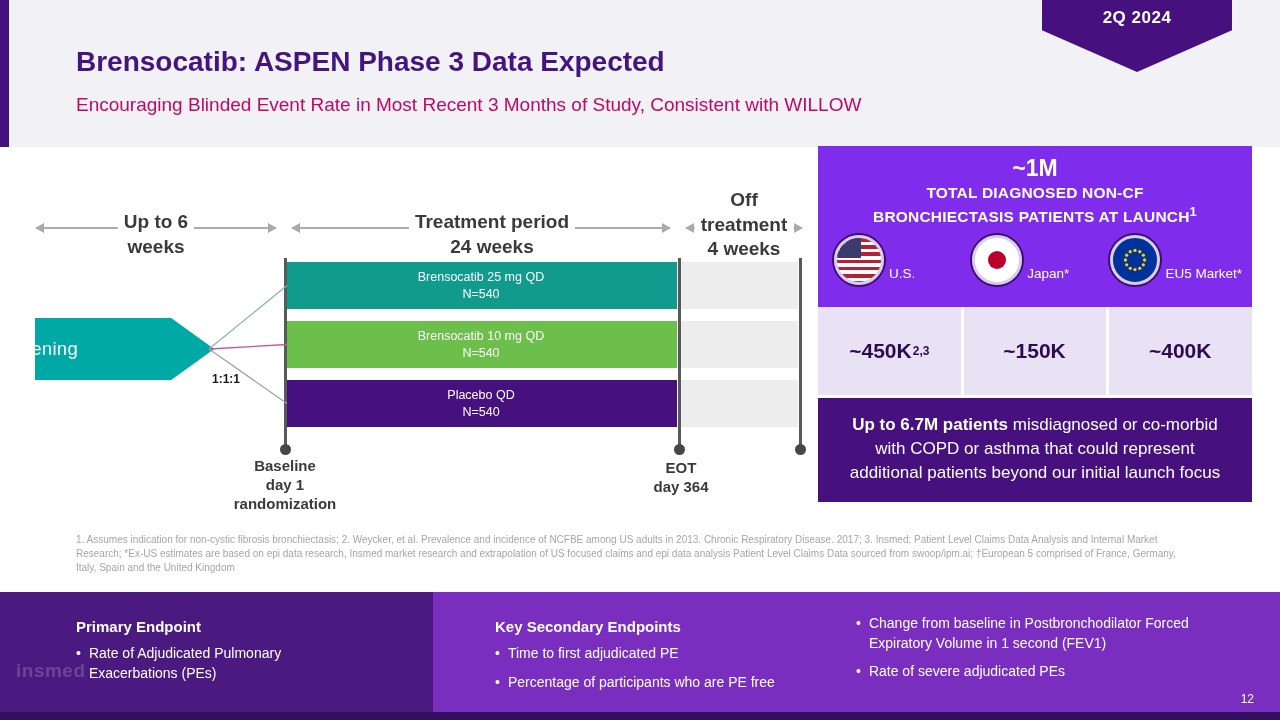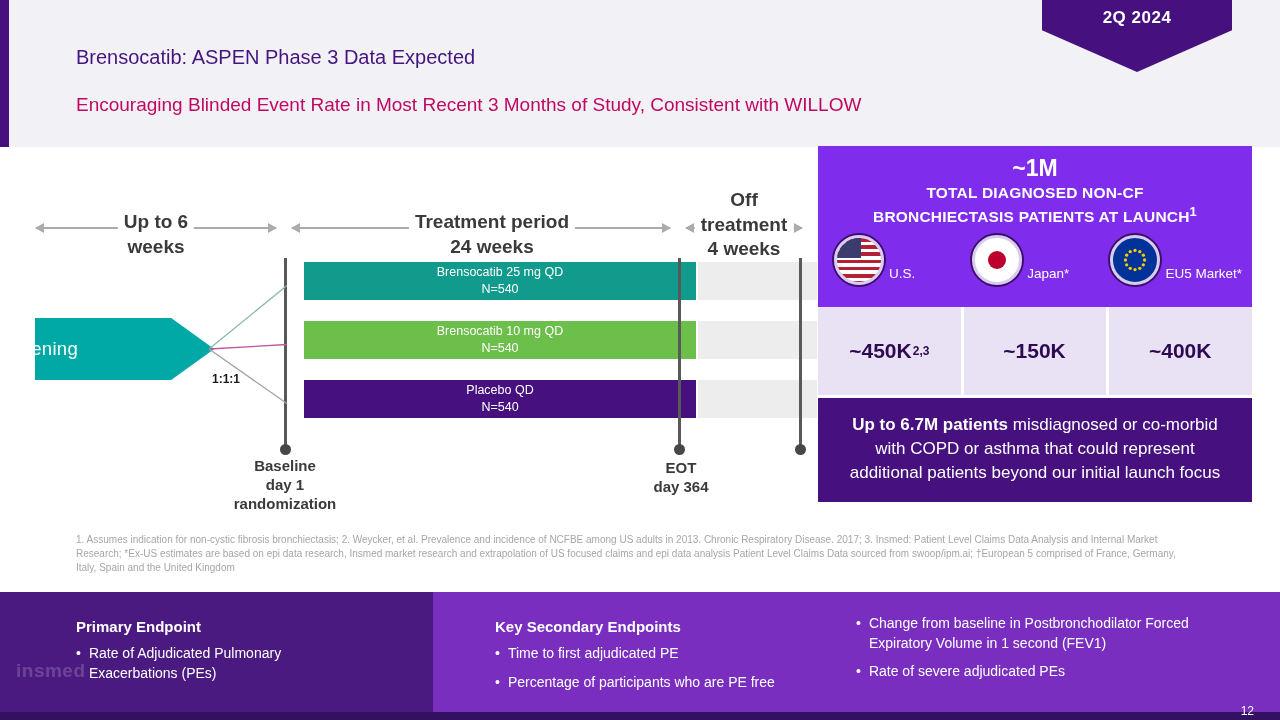--- a/index.html
+++ b/index.html
@@ -5,38 +5,38 @@
   html,body{margin:0;padding:0;}
   body{font-family:"Liberation Sans", sans-serif;}
   .slide{position:relative;width:1280px;height:720px;background:#ffffff;overflow:hidden;}
 
   
   .top-band{position:absolute;left:0;top:0;width:1280px;height:147px;background:#F2F1F5;}
   .left-accent{position:absolute;left:0;top:0;width:9px;height:147px;background:#46107E;}
   .badge{position:absolute;left:1042px;top:0;width:190px;height:72px;background:#46107E;
          clip-path:polygon(0 0,100% 0,100% 42%,50% 100%,0 42%);
          color:#fff;font-weight:700;font-size:17px;text-align:center;padding-top:8px;box-sizing:border-box;letter-spacing:.5px;}
-  .title{position:absolute;left:76px;top:46px;font-size:20px;font-weight:400;color:#44157E;}
+  .title{position:absolute;left:76px;top:46px;font-size:28px;font-weight:700;color:#44157E;}
   .subtitle{position:absolute;left:76px;top:94px;font-size:19px;font-weight:500;color:#C00963;}
 
   
   .arrow{position:absolute;top:227px;height:0;border-top:2px solid #ABABAB;}
   .arrow::before{content:"";position:absolute;left:-1px;top:-6px;width:0;height:0;
       border-top:5px solid transparent;border-bottom:5px solid transparent;border-right:9px solid #ABABAB;}
   .arrow::after{content:"";position:absolute;right:-1px;top:-6px;width:0;height:0;
       border-top:5px solid transparent;border-bottom:5px solid transparent;border-left:9px solid #ABABAB;}
   .alabel{position:absolute;transform:translateX(-50%);text-align:center;font-weight:700;color:#3A3A3A;
           font-size:19px;line-height:1.3;background:#fff;padding:0 6px;white-space:pre-line;}
 
   
   .vline{position:absolute;width:3px;background:#595959;top:258px;height:192px;}
   .dot{position:absolute;width:11px;height:11px;border-radius:50%;background:#474747;top:444px;}
 
   
-  .bar-row{position:absolute;left:304px;width:513px;height:38px;display:flex;}
+  .bar-row{position:absolute;left:285px;width:513px;height:47px;display:flex;}
   .bar{width:392px;display:flex;align-items:center;justify-content:center;text-align:center;
        color:#fff;font-size:12.5px;line-height:1.35;white-space:pre-line;}
   .bar-gap{width:2px;background:#fff;}
   .bar-ext{width:119px;background:#EDEDED;}
 
   
   .screening{position:absolute;left:35px;top:318px;width:174px;height:62px;
              clip-path:polygon(0 0,76% 0,100% 50%,76% 100%,0 100%);
              display:flex;align-items:center;justify-content:center;padding-right:14%;box-sizing:border-box;
              color:#fff;font-size:18.5px;letter-spacing:.3px;}
@@ -75,21 +75,21 @@
   
   .footer{position:absolute;left:0;top:592px;width:1280px;height:128px;color:#fff;}
   .f-left{position:absolute;left:0;top:0;width:433px;height:120px;background:#4B1A80;}
   .f-main{position:absolute;left:433px;top:0;width:847px;height:120px;background:#7A2EC0;}
   .f-strip{position:absolute;left:0;top:120px;width:1280px;height:8px;background:#331060;}
   .f-title{position:absolute;font-weight:700;font-size:15px;}
   .f-list{position:absolute;}
   .bullet-item{display:flex;margin-bottom:9px;font-size:14px;line-height:1.4;}
   .bullet{margin-right:8px;}
   .logo{position:absolute;left:16px;top:68px;font-size:19px;font-weight:700;color:rgba(255,255,255,0.18);letter-spacing:.5px;}
-  .page-num{position:absolute;right:26px;top:100px;font-size:12px;margin-top:12px;}
+  .page-num{position:absolute;right:26px;top:100px;font-size:12px;}
   .pre{white-space:pre-line;}
 </style>
 </head>
 <body>
 
 <div class="slide">
 
   <div class="top-band"></div>
   <div class="left-accent"></div>
   <div class="badge">2Q 2024</div>

